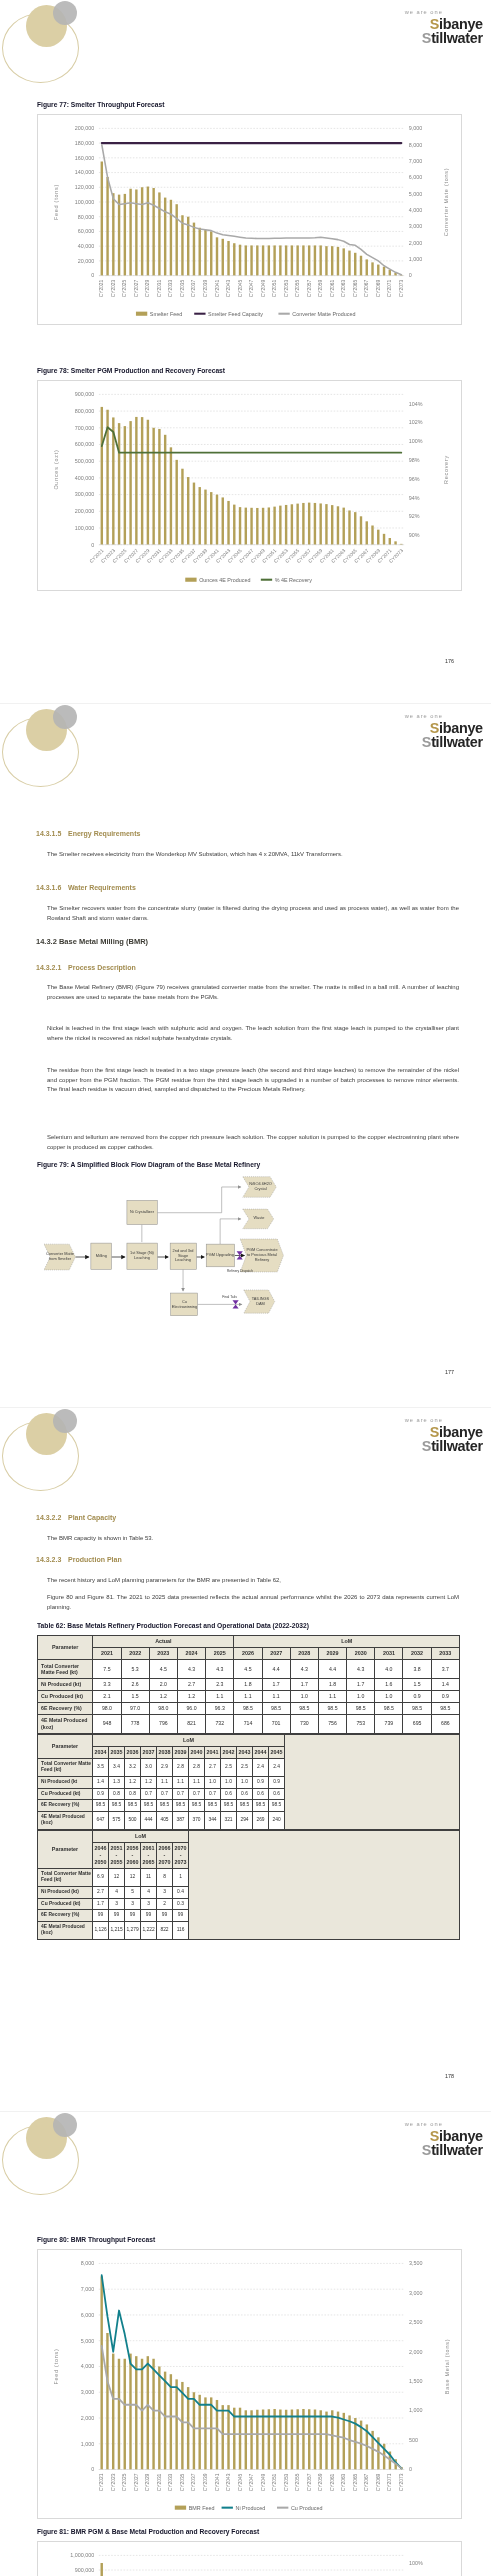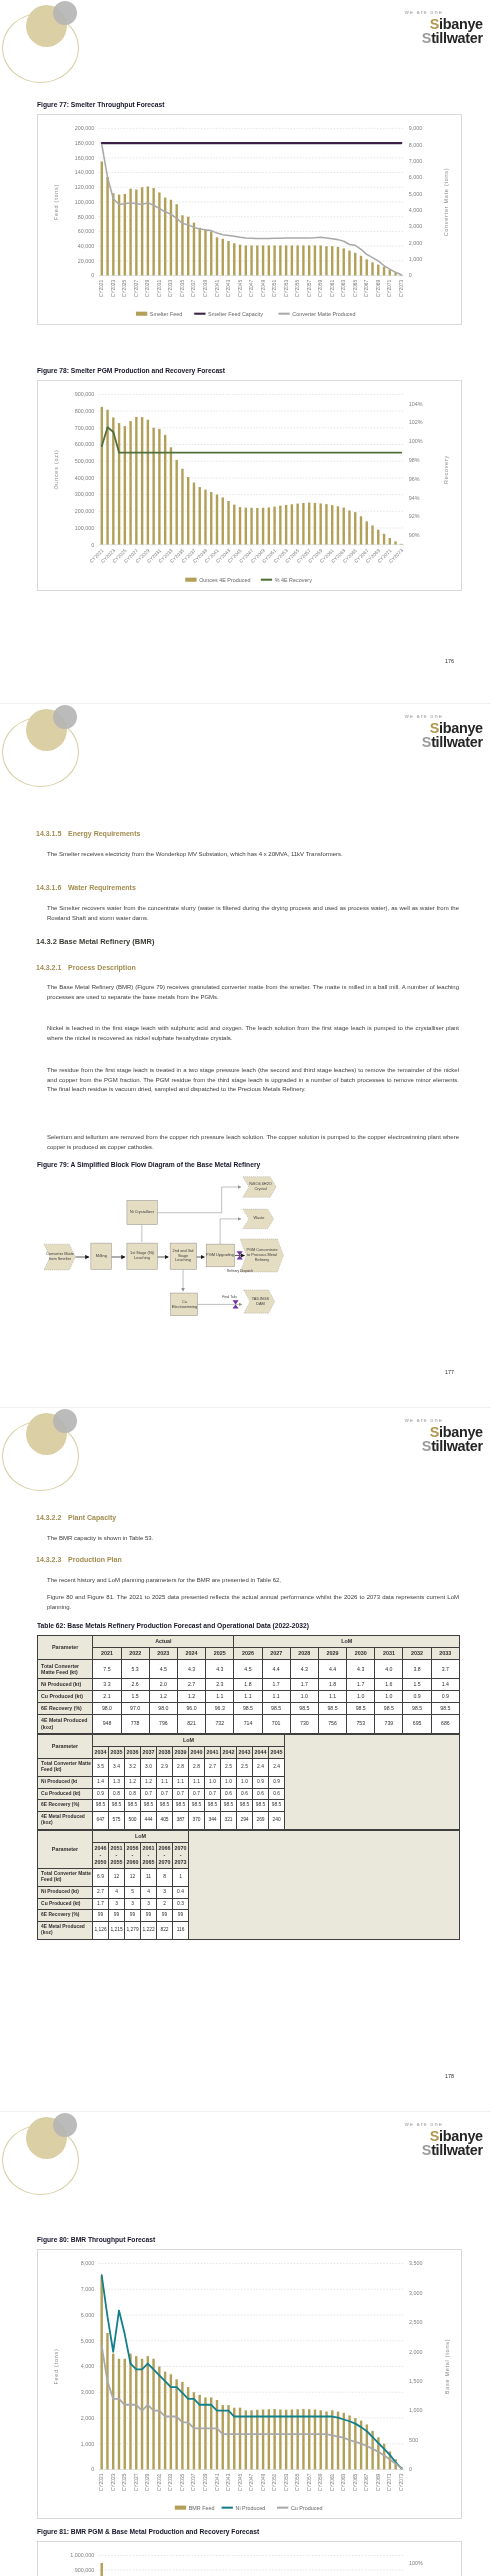--- a/index.html
+++ b/index.html
@@ -314,21 +314,21 @@
   <div class="h-gold abs" style="left:36px;top:126px;">
     <span class="hnum">14.3.1.5</span><span>Energy Requirements</span>
   </div>
   <div class="body-text abs" style="left:47px;top:146px;">The Smelter receives electricity from the Wonderkop MV Substation, which has 4 x 20MVA, 11kV Transformers.</div>
 
   <div class="h-gold abs" style="left:36px;top:180px;">
     <span class="hnum">14.3.1.6</span><span>Water Requirements</span>
   </div>
   <div class="body-text abs" style="left:47px;top:200px;">The Smelter recovers water from the concentrate slurry (water is filtered during the drying process and used as process water), as well as water from the Rowland Shaft and storm water dams.</div>
 
-  <div class="h-dark abs" style="left:36px;top:233px;">14.3.2 Base Metal Refinery (BMR)</div>
+  <div class="h-dark abs" style="left:36px;top:233px;">14.3.2 Base Metal Milling (BMR)</div>
 
   <div class="h-gold abs" style="left:36px;top:260px;">
     <span class="hnum">14.3.2.1</span><span>Process Description</span>
   </div>
   <div class="body-text abs" style="left:47px;top:279px;">The Base Metal Refinery (BMR) (Figure 79) receives granulated converter matte from the smelter. The matte is milled in a ball mill. A number of leaching processes are used to separate the base metals from the PGMs.</div>
   <div class="body-text abs" style="left:47px;top:320px;">Nickel is leached in the first stage leach with sulphuric acid and oxygen. The leach solution from the first stage leach is pumped to the crystalliser plant where the nickel is recovered as nickel sulphate hexahydrate crystals.</div>
   <div class="body-text abs" style="left:47px;top:362px;">The residue from the first stage leach is treated in a two stage pressure leach (the second and third stage leaches) to remove the remainder of the nickel and copper from the PGM fraction. The PGM residue from the third stage leach is upgraded in a number of batch processes to remove minor elements. The final leach residue is vacuum dried, sampled and dispatched to the Precious Metals Refinery.</div>
   <div class="body-text abs" style="left:47px;top:429px;">Selenium and tellurium are removed from the copper rich pressure leach solution. The copper solution is pumped to the copper electrowinning plant where copper is produced as copper cathodes.</div>
 
   <div class="fig-title abs" style="left:37px;top:457px;">Figure 79: A Simplified Block Flow Diagram of the Base Metal Refinery</div>

